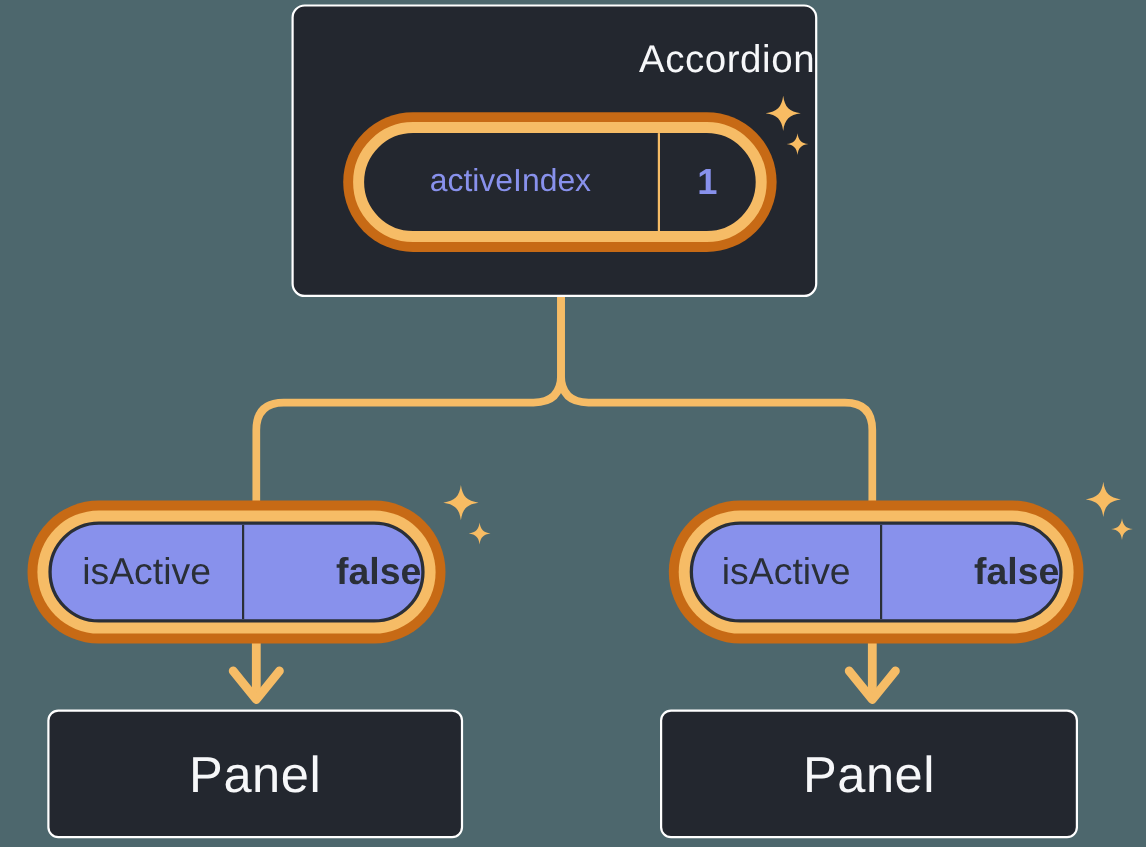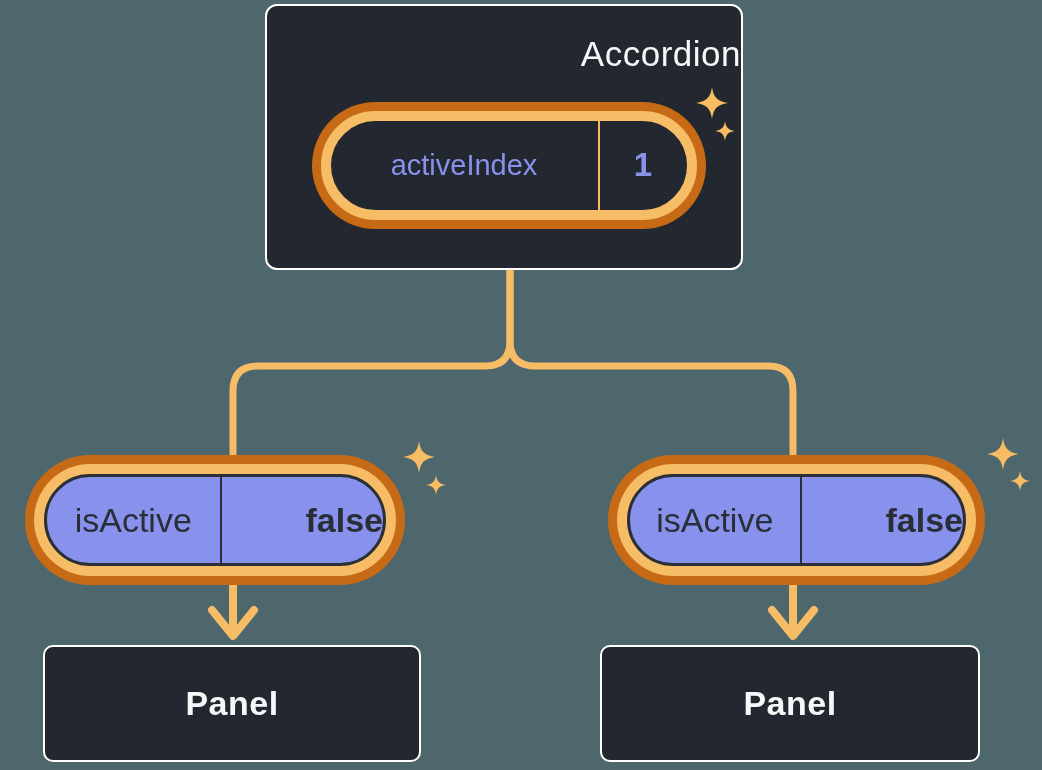--- a/index.html
+++ b/index.html
@@ -116,22 +116,22 @@
 
   .panel-box {
     position: absolute;
     top: 645px;
     height: 117px;
     background: var(--box);
     border: 2.5px solid var(--box-border);
     border-radius: 10px;
     display: flex; align-items: center; justify-content: center;
     color: var(--text-light);
-    font-size: 34px;
-    font-weight: 700;
+    font-size: 46px;
+    font-weight: 400;
     letter-spacing: 0.5px;
     z-index: 1;
   }
   .panel-box.left { left: 43px; width: 378px; }
   .panel-box.right { left: 600px; width: 380px; }
 
   .connector { stroke: var(--orange-light); stroke-width: 7; fill: none;
                stroke-linecap: round; stroke-linejoin: round; }
   .arrow { stroke: var(--orange-light); stroke-width: 8; fill: none;
            stroke-linecap: round; stroke-linejoin: round; }

